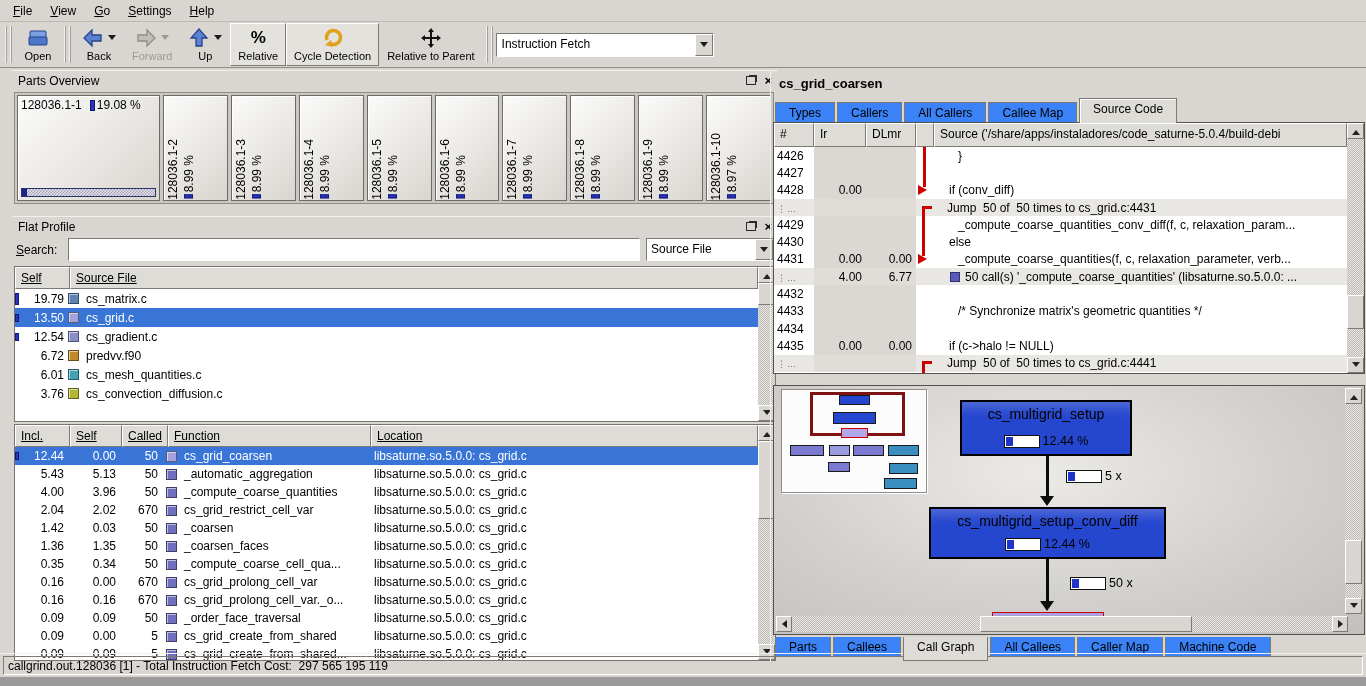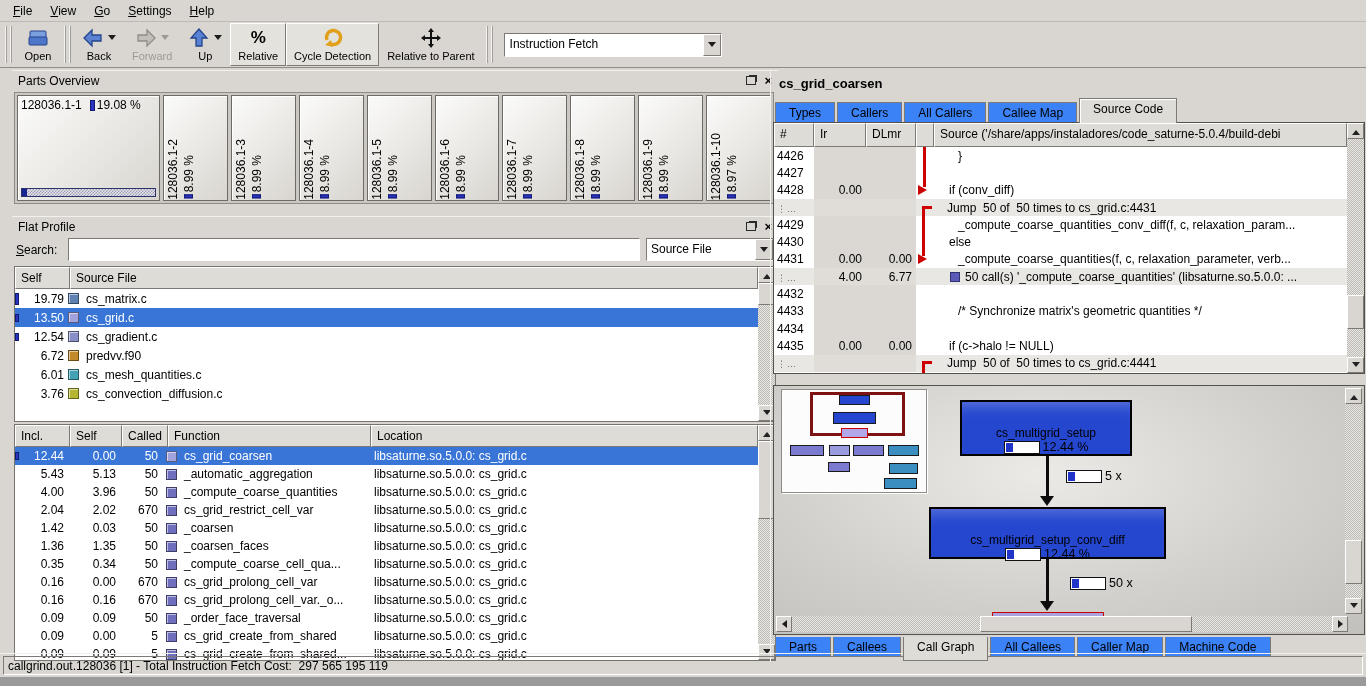--- a/index.html
+++ b/index.html
@@ -20,21 +20,21 @@
   .tb-btn{display:flex;flex-direction:column;align-items:center;justify-content:flex-end;
           padding:2px 7px 3px;min-width:46px;border:1px solid transparent;}
   .tb-btn .ico-row{display:flex;align-items:center;height:24px;}
   .tb-btn .lbl{font-size:11px;margin-top:1px;white-space:nowrap;}
   .tb-btn.disabled .lbl{color:#9d9a93;}
   .tb-btn.toggled{border:1px solid;border-color:#ffffff #7d7a75 #7d7a75 #ffffff;background:#e4e2dd;}
   .dd-arrow{width:0;height:0;border:4px solid transparent;border-top:5px solid #1c1c1c;margin-left:4px;margin-top:4px;}
   .dd-arrow.gray{border-top-color:#9d9a93;}
   .pct-ico{font-size:17px;font-weight:bold;line-height:22px;}
   .combo{height:24px;align-self:center;display:flex;width:218px;background:#fff;
-         border:1px solid;border-color:#7d7a75 #ffffff #ffffff #7d7a75;margin-left:8px;}
+         border:1px solid;border-color:#7d7a75 #ffffff #ffffff #7d7a75;margin-left:0;}
   .combo .txt{flex:1;padding:3px 5px;white-space:nowrap;overflow:hidden;}
   .combo .cbtn{width:18px;background:#d9d6d1;border:1px solid;border-color:#ffffff #7d7a75 #7d7a75 #ffffff;
          display:flex;align-items:center;justify-content:center;}
   .tri-dn{width:0;height:0;border:4px solid transparent;border-top:5px solid #1c1c1c;margin-top:4px;}
   .tri-l{width:0;height:0;border:4px solid transparent;border-right:5px solid #1c1c1c;margin-right:4px;}
   .tri-r{width:0;height:0;border:4px solid transparent;border-left:5px solid #1c1c1c;margin-left:4px;}
 
   
   .left{position:absolute;left:12px;top:70px;width:766px;height:592px;}
   .panel-header{position:absolute;left:0;height:20px;width:100%;display:flex;align-items:center;
@@ -78,21 +78,21 @@
   .tri-d{width:0;height:0;border:4px solid transparent;border-top:5px solid #222;margin-top:2px;}
 
   
   .search-row{position:absolute;left:4px;top:167px;width:758px;height:25px;display:flex;align-items:center;}
   .search-label{width:52px;display:inline-block;}
   .search-label::first-letter{text-decoration:underline;}
   .search-input{flex:1;height:23px;padding:3px 4px;font:12px "Liberation Sans",sans-serif;outline:none;}
   .group-combo{width:128px;margin-left:6px;height:23px;}
   .group-combo .txt{padding:3px 4px;}
 
-  .datatable{position:absolute;background:#b91c1c;border:1px solid #77736e;overflow:hidden;}
+  .datatable{position:absolute;background:#b91c1c;border:1px solid #77736e;overflow:hidden;text-decoration:underline;}
   .flat-table{left:2px;top:196px;width:762px;height:156px;}
   .func-table{left:2px;top:354px;width:762px;height:237px;}
   .thead{display:flex;height:22px;background:#dedcd7;}
   .th{padding:3px 5px;border:1px solid;border-color:#ffffff #7d7a75 #7d7a75 #ffffff;background:#dedcd7;
       white-space:nowrap;overflow:hidden;}
   .tbody{position:absolute;left:0;right:17px;top:22px;bottom:0;background:#fff;overflow:hidden;}
   .trow{display:flex;align-items:center;height:19px;white-space:nowrap;}
   .func-table .trow{height:18px;}
   .trow.sel{background:#3875d7;color:#fff;}
   .cell{padding:0 4px;overflow:hidden;white-space:nowrap;flex:0 0 auto;}
@@ -138,21 +138,21 @@
   
   .graph{position:absolute;left:2px;top:315px;width:592px;height:250px;border:1px solid #55524e;
          background:radial-gradient(ellipse at 45% 35%,#eceae7 0%,#d3d1cd 55%,#c2c0bc 100%);overflow:hidden;}
   .minimap{position:absolute;left:7px;top:3px;width:146px;height:104px;background:#fcfcfc;
            border:1px solid #8f8c88;box-shadow:1px 1px 0 #fff;}
   .mm-node{position:absolute;border:1px solid #1a1a1a;}
   .mm-vp{position:absolute;border:3px solid #7e1111;background:transparent;}
   .gnode{position:absolute;background:#2547cf;border:2px solid #000;color:#000;
          display:flex;flex-direction:column;align-items:center;justify-content:space-between;
          padding:4px 4px 6px;box-shadow:inset 0 14px 14px -10px rgba(255,255,255,.25);}
-  .gtitle{font-size:12px;white-space:nowrap;margin-top:20px;}
+  .gtitle{font-size:14px;white-space:nowrap;}
   .gpct{display:flex;align-items:center;font-size:12.5px;}
   .gbar{display:inline-block;width:36px;height:13px;background:#fff;border:1px solid #111;margin-right:3px;position:relative;}
   .gbar::before{content:"";position:absolute;left:1px;top:1px;bottom:1px;width:7px;background:#2034c8;}
   .gedge-label{position:absolute;display:flex;align-items:center;font-size:12.5px;}
   .gline{position:absolute;width:3px;background:#0c0c0c;}
   .ghead{position:absolute;width:0;height:0;border:7px solid transparent;border-top:10px solid #0c0c0c;}
   .gnode3{position:absolute;background:#a9a2df;border:1px solid #cc0000;}
   .hsbar{position:absolute;left:2px;top:230px;width:572px;height:16px;display:flex;}
   .hsb-btn{width:16px;flex:0 0 16px;background:#d9d6d1;border:1px solid;border-color:#ffffff #7d7a75 #7d7a75 #ffffff;
            display:flex;align-items:center;justify-content:center;}

